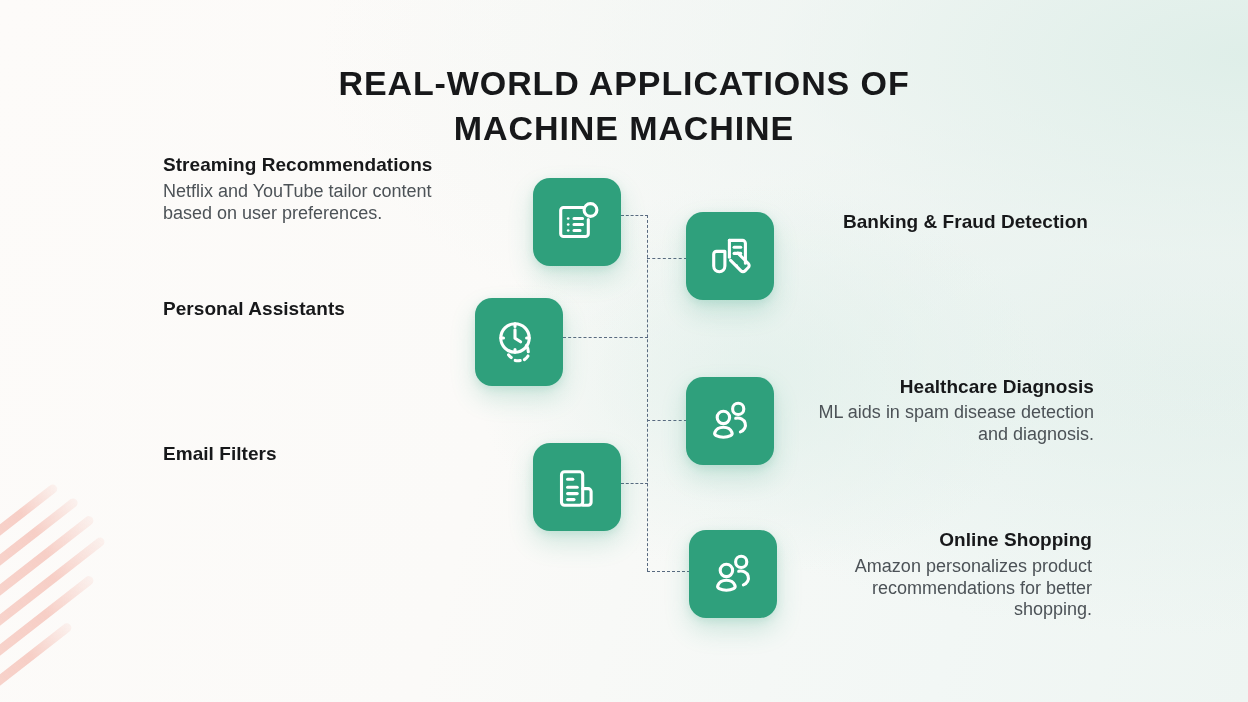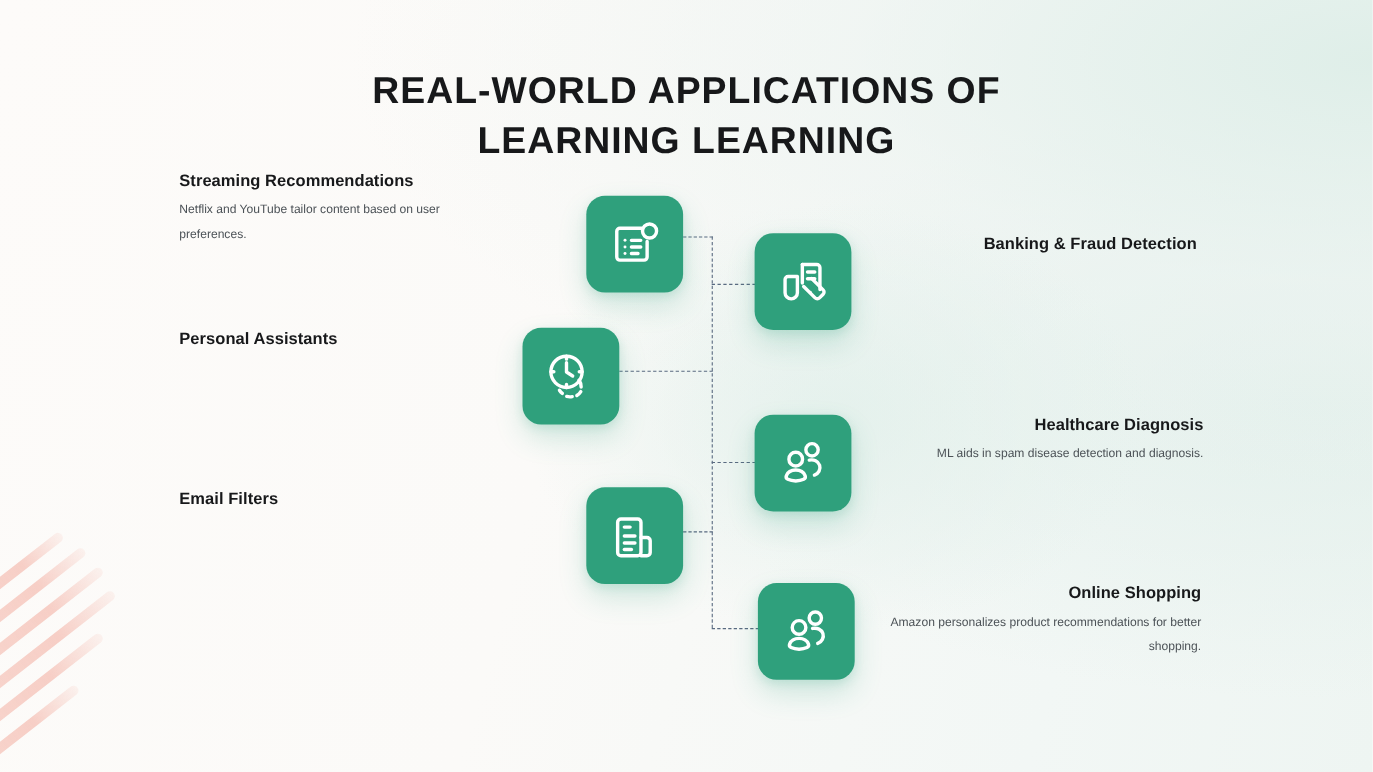--- a/index.html
+++ b/index.html
@@ -79,29 +79,29 @@
     line-height: 45px;
   }
   #title .tline { display: block; }
 
   
   .block {
     position: absolute;
   }
   .block .b-title {
     color: #17181a;
-    font-size: 15px;
+    font-size: 19px;
     font-weight: bold;
     letter-spacing: 0.05px;
     line-height: 21px;
     margin: 0 0 6px 0;
   }
   .block .b-desc {
     color: #4c5257;
-    font-size: 11px;
+    font-size: 18px;
     font-weight: normal;
     line-height: 21.5px;
     margin: 0;
   }
 
   .block-left  { width: 286px; text-align: left; }
   .block-right { width: 290px; text-align: right; }
 
   
   .tile {
@@ -143,21 +143,21 @@
     <span></span>
       <span></span>
       <span></span>
       <span></span>
       <span></span>
       <span></span>
   </div>
 
   <h1 id="title">
     <span class="tline">REAL-WORLD APPLICATIONS OF</span>
-    <span class="tline">LEARNING LEARNING</span>
+    <span class="tline">MACHINE MACHINE</span>
   </h1>
 
   <div class="conn v" style="left:647px; top:215px; height:356px;"></div>
 
   <div class="conn h" style="left:621px; top:215px; width:27px;"></div>
   <div class="conn h" style="left:563px; top:337px; width:85px;"></div>
   <div class="conn h" style="left:621px; top:483px; width:27px;"></div>
 
   <div class="conn h" style="left:647px; top:258px; width:40px;"></div>
   <div class="conn h" style="left:647px; top:420px; width:40px;"></div>

